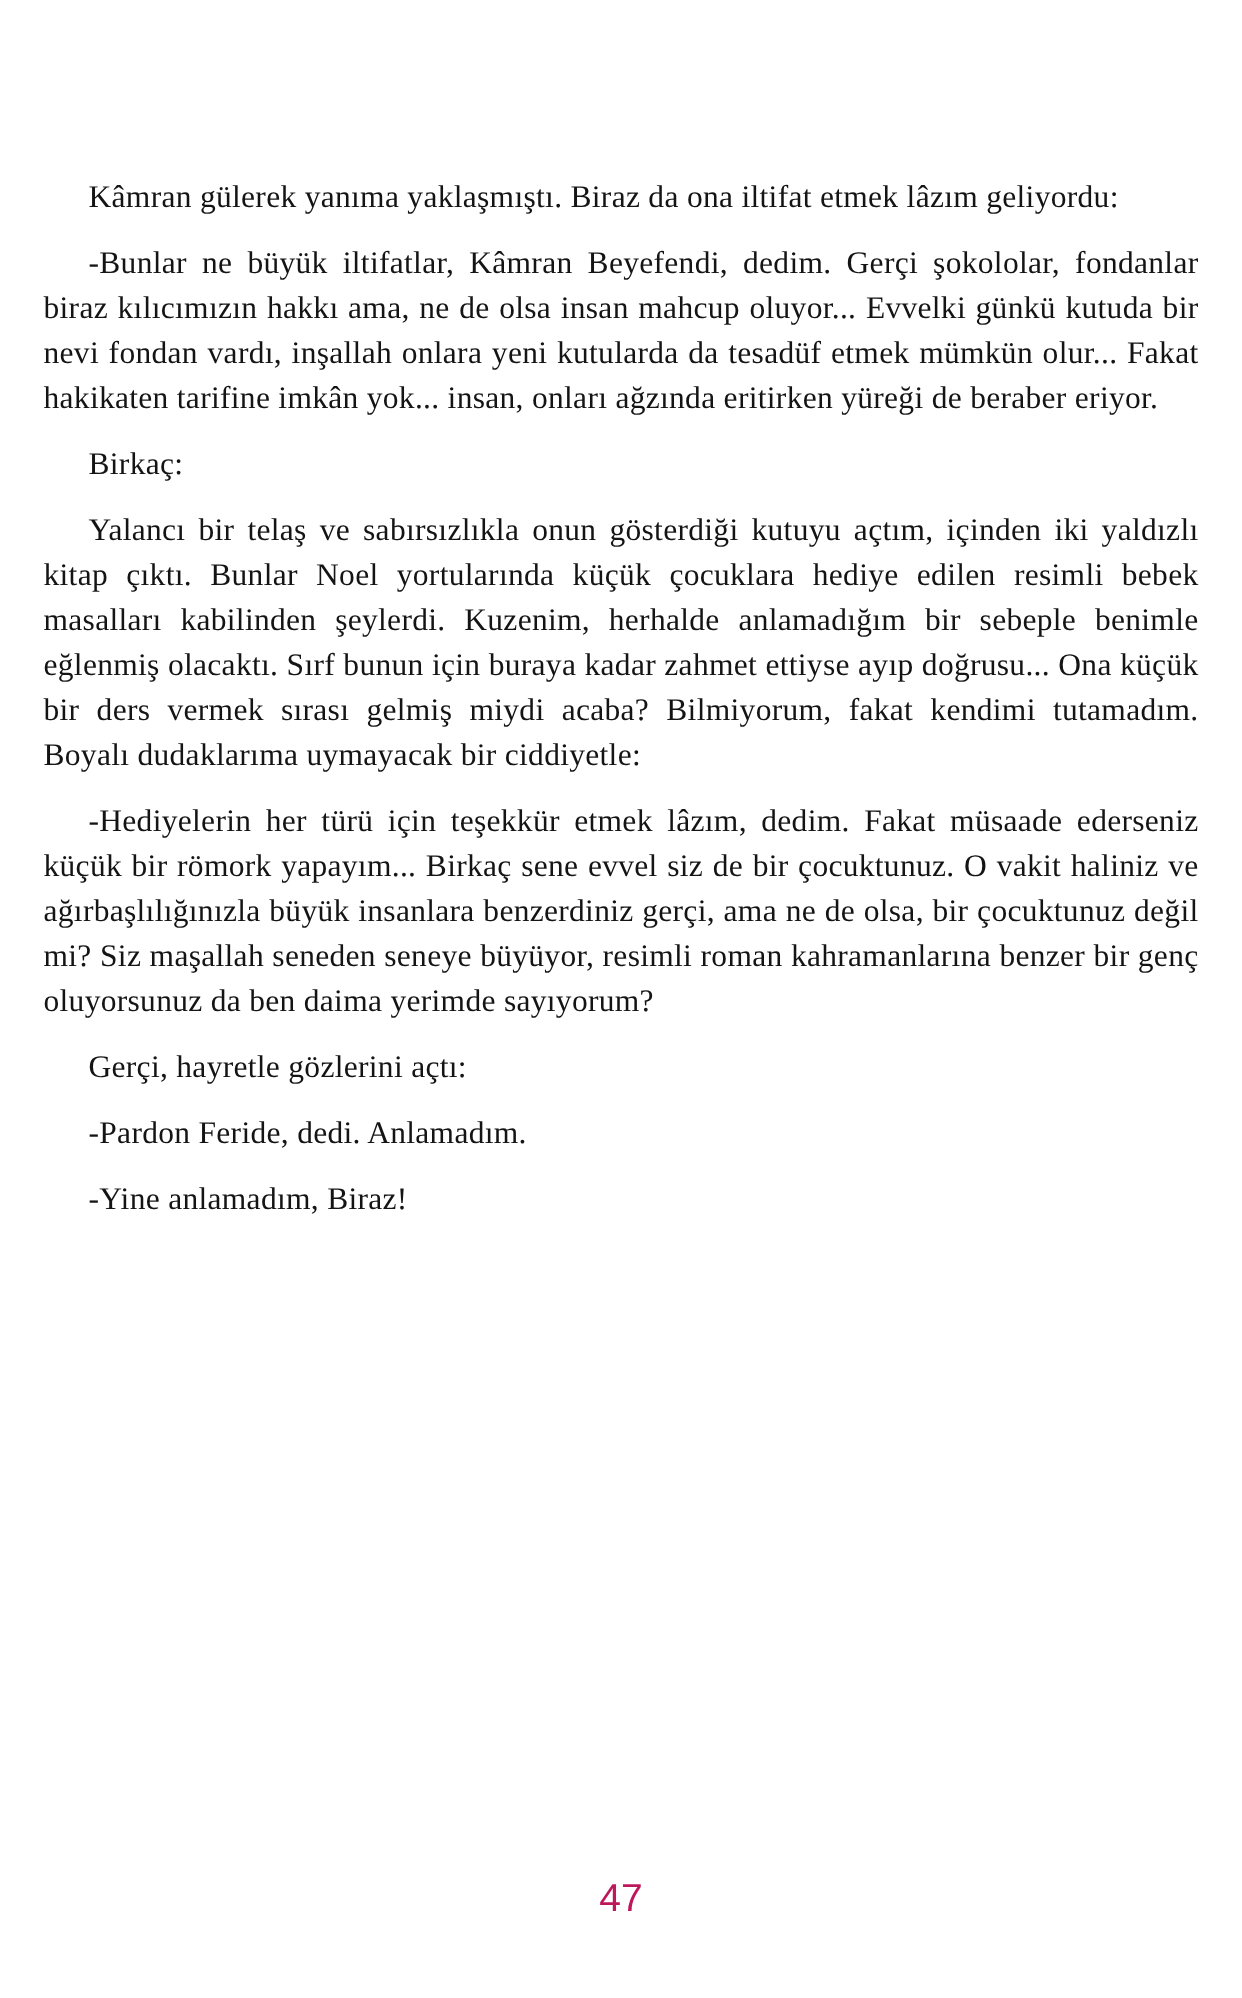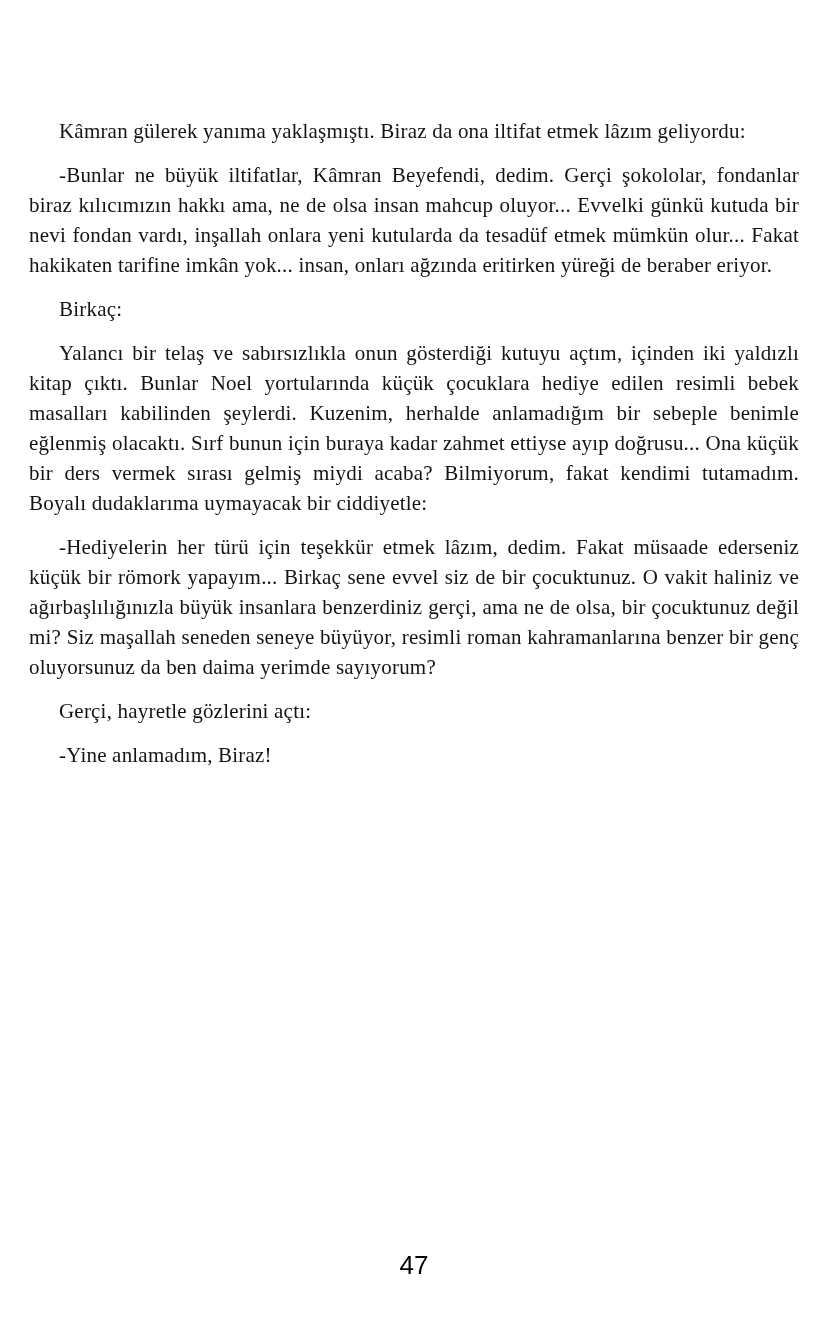--- a/index.html
+++ b/index.html
@@ -37,33 +37,34 @@
   .page-footer {
     position: absolute;
     left: 0;
     right: 0;
     top: 1250px;
     text-align: center;
   }
   .page-number {
     font-family: "Liberation Sans", "DejaVu Sans", sans-serif;
     font-size: 26px;
-    color: #000000;
+    color: #be185d;
     margin-top: 32px;
   }
 </style>
 </head>
 <body>
 
 <div class="page">
   <div class="text-block">
     <p>Kâmran gülerek yanıma yaklaşmıştı. Biraz da ona iltifat etmek lâzım geliyordu:</p>
     <p>-Bunlar ne büyük iltifatlar, Kâmran Beyefendi, dedim. Gerçi şokololar, fondanlar biraz kılıcımızın hakkı ama, ne de olsa insan mahcup oluyor... Evvelki günkü kutuda bir nevi fondan vardı, inşallah onlara yeni kutularda da tesadüf etmek mümkün olur... Fakat hakikaten tarifine imkân yok... insan, onları ağzında eritirken yüreği de beraber eriyor.</p>
     <p>Birkaç:</p>
     <p>Yalancı bir telaş ve sabırsızlıkla onun gösterdiği kutuyu açtım, içinden iki yaldızlı kitap çıktı. Bunlar Noel yortularında küçük çocuklara hediye edilen resimli bebek masalları kabilinden şeylerdi. Kuzenim, herhalde anlamadığım bir sebeple benimle eğlenmiş olacaktı. Sırf bunun için buraya kadar zahmet ettiyse ayıp doğrusu... Ona küçük bir ders vermek sırası gelmiş miydi acaba? Bilmiyorum, fakat kendimi tutamadım. Boyalı dudaklarıma uymayacak bir ciddiyetle:</p>
     <p>-Hediyelerin her türü için teşekkür etmek lâzım, dedim. Fakat müsaade ederseniz küçük bir römork yapayım... Birkaç sene evvel siz de bir çocuktunuz. O vakit haliniz ve ağırbaşlılığınızla büyük insanlara benzerdiniz gerçi, ama ne de olsa, bir çocuktunuz değil mi? Siz maşallah seneden seneye büyüyor, resimli roman kahramanlarına benzer bir genç oluyorsunuz da ben daima yerimde sayıyorum?</p>
     <p>Gerçi, hayretle gözlerini açtı:</p>
+    <p>-Pardon Feride, dedi. Anlamadım.</p>
     <p>-Yine anlamadım, Biraz!</p>
   </div>
   <div class="page-footer">
     <span class="page-number">47</span>
   </div>
 </div>
 
 </body></html>

